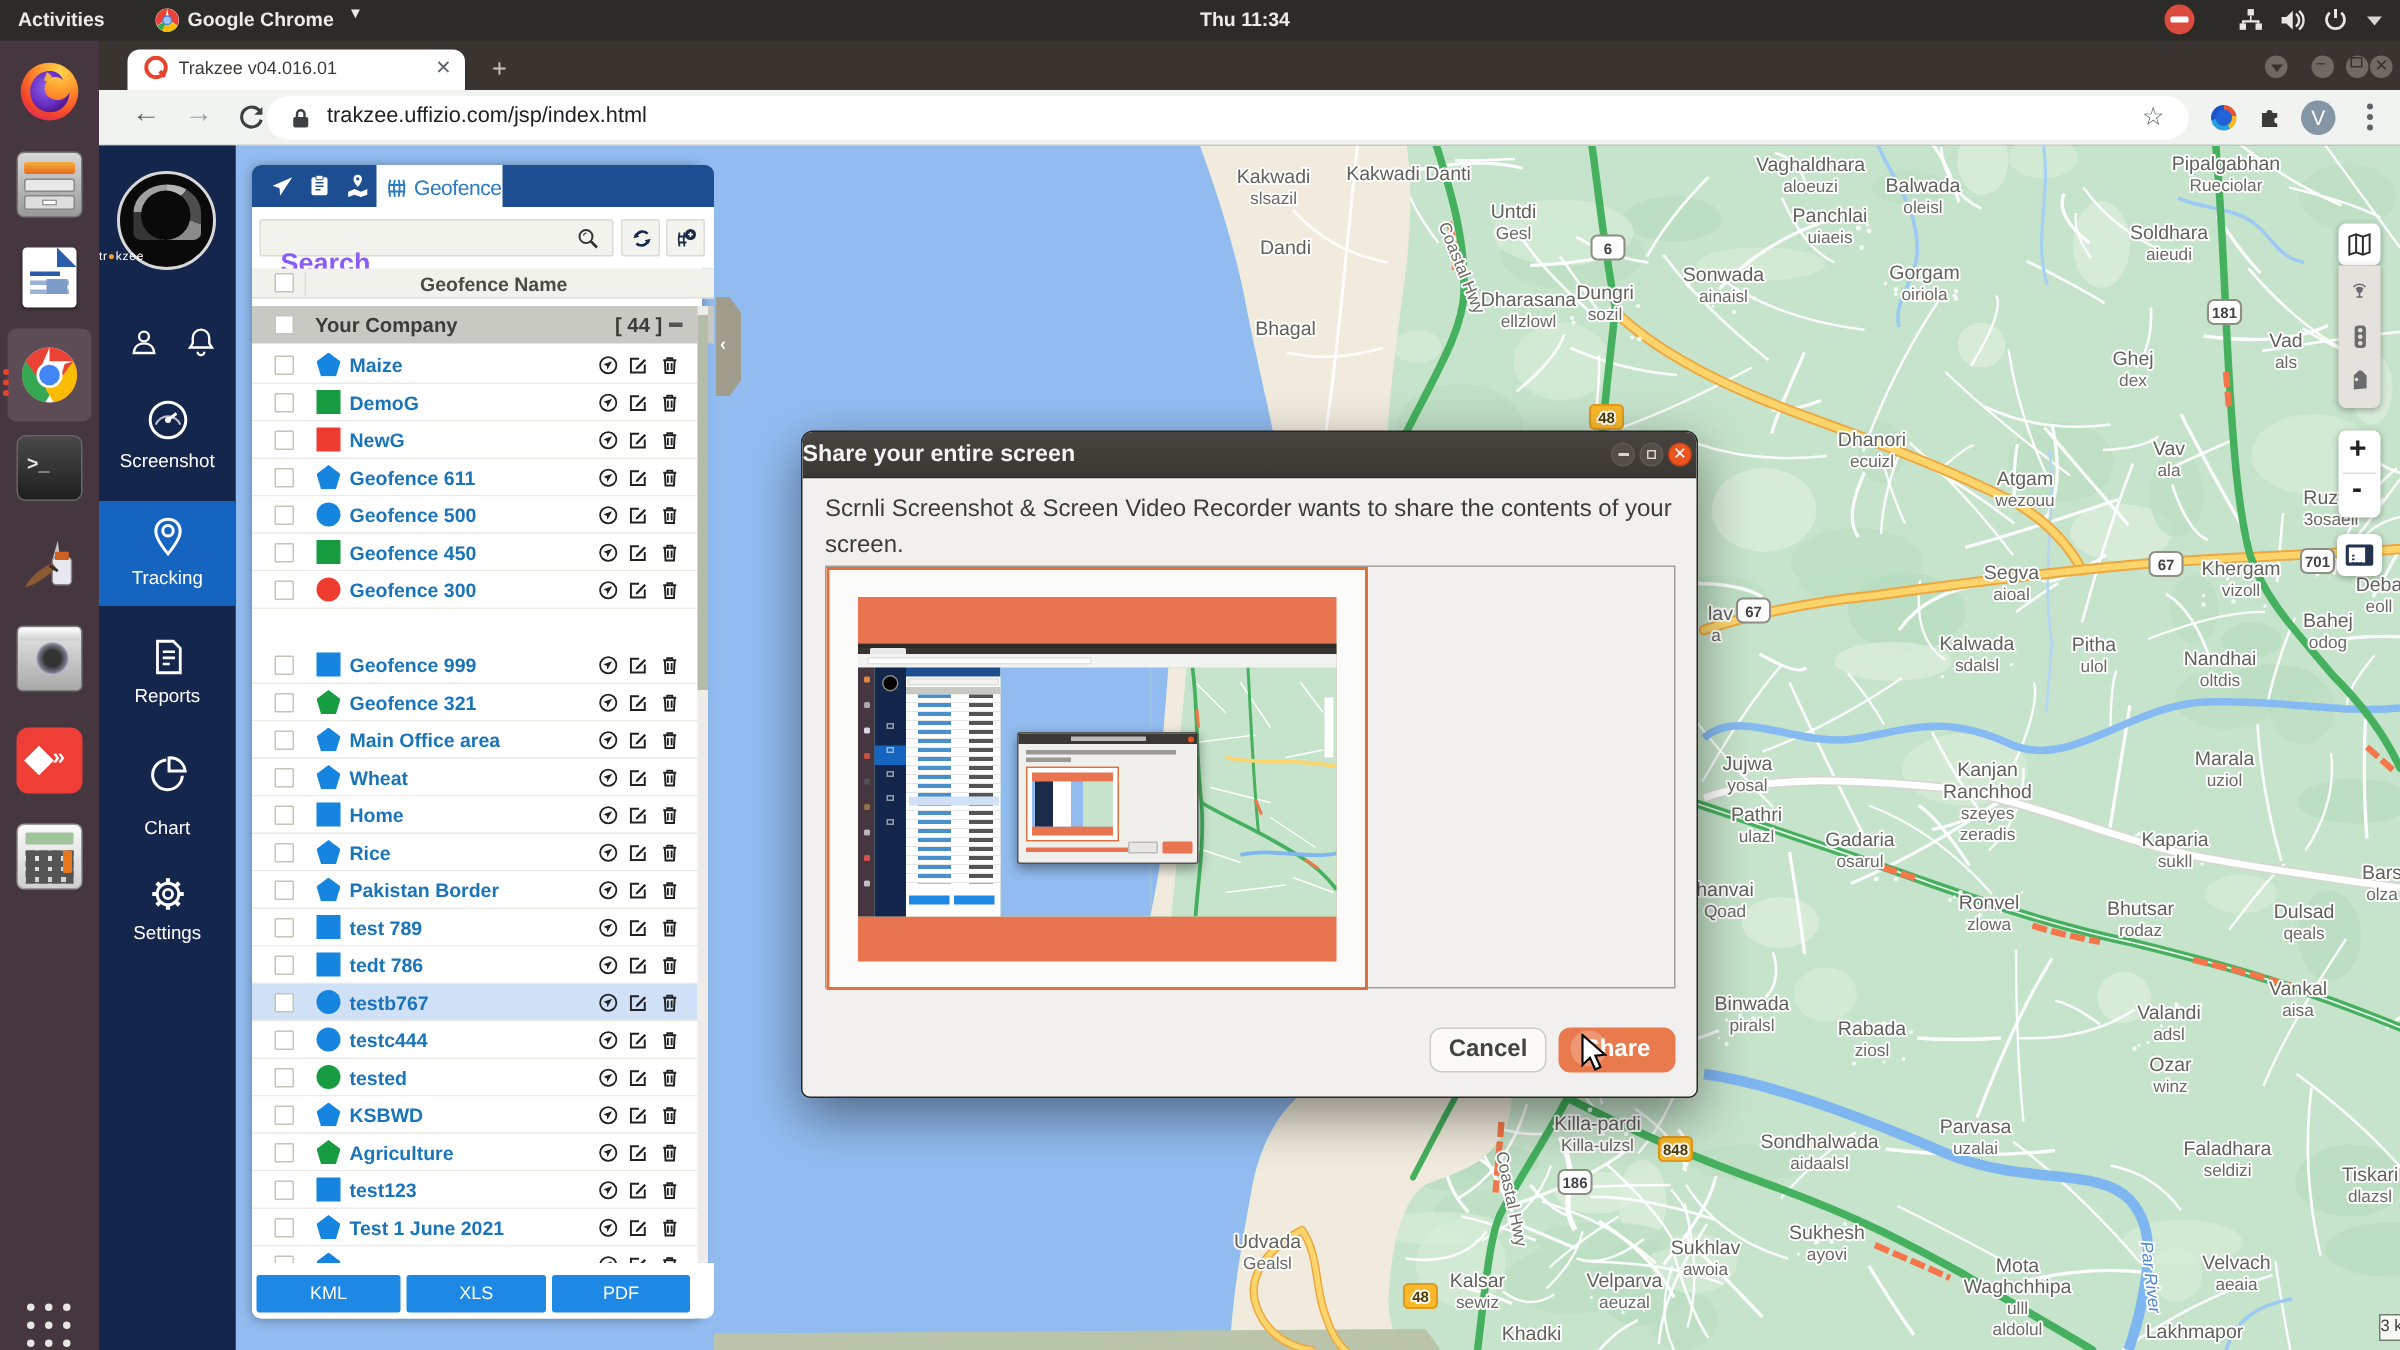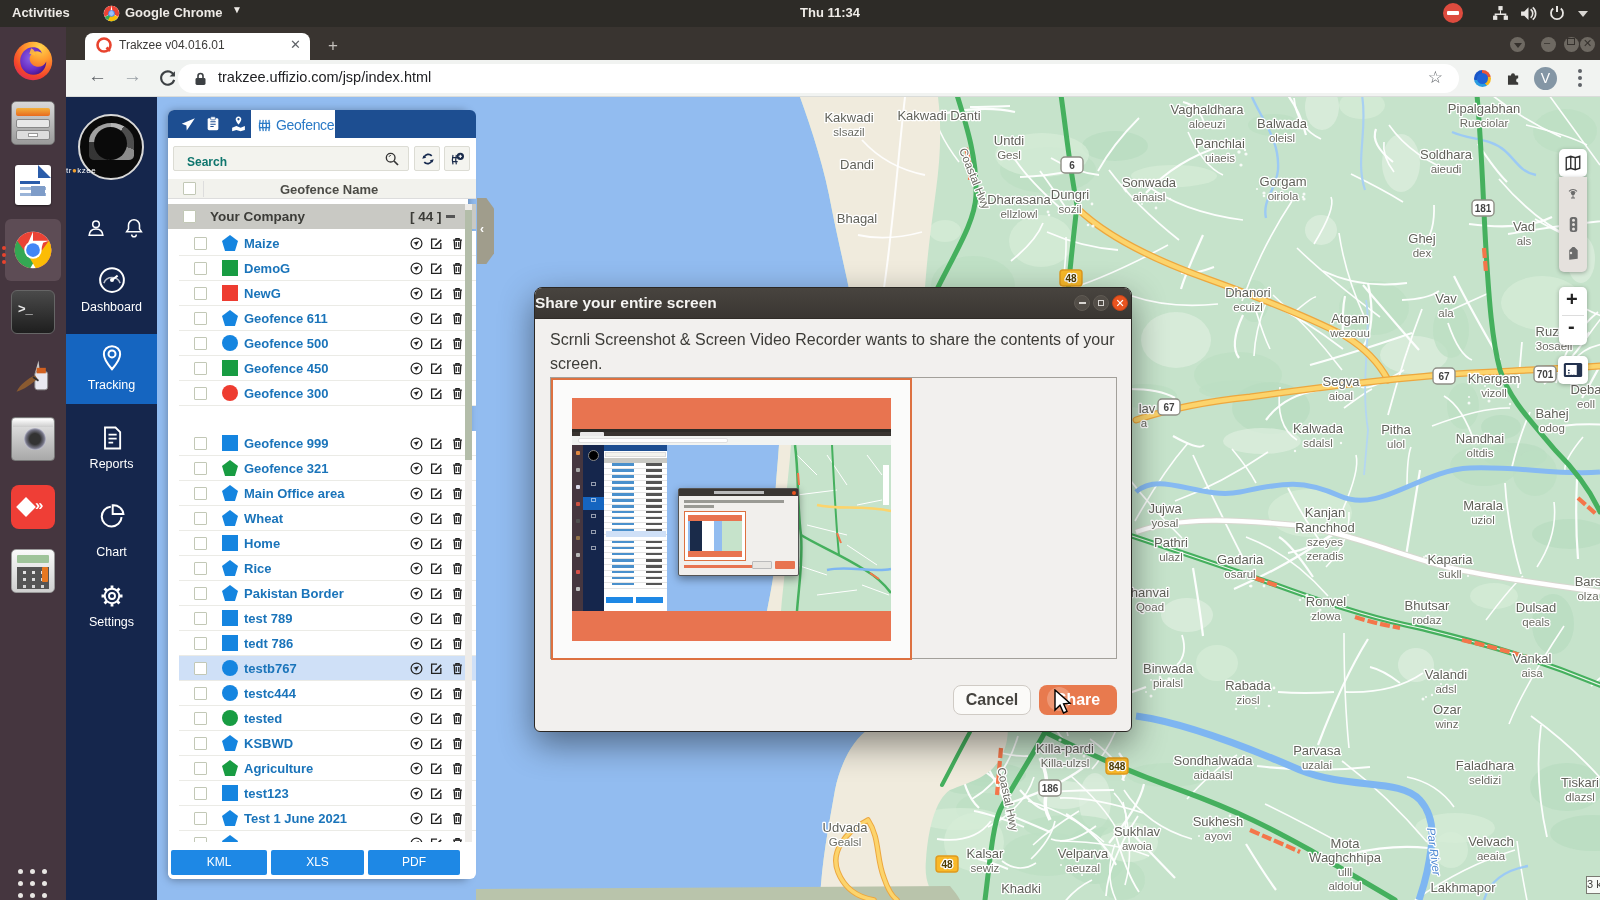--- a/index.html
+++ b/index.html
@@ -730,21 +730,21 @@
       </svg>
 <svg class="abs" style="left:57px;top:120px" width="22" height="22" viewBox="0 0 24 24">
         <path d="M12 3 a6 6 0 0 1 6 6 v4 l2 3 H4 l2-3 V9 a6 6 0 0 1 6-6 Z" fill="none" stroke="#fff" stroke-width="1.7"></path>
         <path d="M9.5 19 a2.5 2.5 0 0 0 5 0" fill="none" stroke="#fff" stroke-width="1.7"></path>
       </svg>
 <div class="sbitem" style="top:168px"><svg width="30" height="30" viewBox="0 0 24 24">
           <circle cx="12" cy="12" r="9.5" fill="none" stroke="#fff" stroke-width="1.6"></circle>
           <path d="M12 12 L16.5 8.5" stroke="#fff" stroke-width="1.6"></path>
           <circle cx="12" cy="12" r="1.6" fill="#fff"></circle>
           <path d="M5.5 14.5 a7 7 0 0 1 13 0" fill="none" stroke="#fff" stroke-width="1.2" opacity=".7"></path>
-        </svg><div style="margin-top:2px">Dashboard</div></div>
+        </svg><div style="margin-top:2px">Screenshot</div></div>
 <div class="abs" style="left:0;top:237px;width:91px;height:70px;background:#1565c0"></div>
 <div class="sbitem" style="top:246px"><svg width="30" height="30" viewBox="0 0 24 24">
           <path d="M12 2.5 C8 2.5 5.5 5.5 5.5 9 C5.5 13.5 12 21 12 21 C12 21 18.5 13.5 18.5 9 C18.5 5.5 16 2.5 12 2.5 Z M12 11.5 a2.8 2.8 0 1 1 0-5.6 a2.8 2.8 0 0 1 0 5.6Z" fill="none" stroke="#fff" stroke-width="1.6"></path>
         </svg><div style="margin-top:2px">Tracking</div></div>
 <div class="sbitem" style="top:327px"><svg width="28" height="28" viewBox="0 0 24 24">
           <path d="M6 3 h9 l4 4 v14 h-13 z" fill="none" stroke="#fff" stroke-width="1.6"></path>
           <path d="M9 9 h7 M9 12.5 h7 M9 16 h4" stroke="#fff" stroke-width="1.5"></path>
         </svg><div style="margin-top:2px">Reports</div></div>
 <div class="sbitem" style="top:405px"><svg width="28" height="28" viewBox="0 0 24 24">
           <path d="M11 4 A8.5 8.5 0 1 0 20.2 13" fill="none" stroke="#fff" stroke-width="1.7"></path>
@@ -794,21 +794,21 @@
 <div id="ptab-act"></div>
 <svg style="position:absolute;left:89px;top:8px" width="15" height="15" viewBox="0 0 24 24">
           <g stroke="#2b7ac6" stroke-width="2" fill="none">
             <path d="M5 3 C3.8 8 3.8 16 5 21 M10 3 C8.8 8 8.8 16 10 21 M14 3 C15.2 8 15.2 16 14 21 M19 3 C20.2 8 20.2 16 19 21 M3 8.5 H21 M3 15.5 H21"></path>
           </g>
         </svg>
 <span style="position:absolute;left:108px;top:7px;color:#2b7ac6;font-size:14px;letter-spacing:-0.3px;z-index:3">Geofence</span>
 </div>
       <div class="abs" style="left:0;top:28px;width:308px;height:41px;background:#fff">
 <div class="abs" style="left:5px;top:8px;width:236px;height:25px;background:#f3f3ee;border:1px solid #dcdcd4;border-radius:2px">
-          <span style="position:absolute;left:13px;top:8px;color:#0f766e;font-size:12px;font-weight:700">Search</span>
+          <span style="position:absolute;left:13px;top:18px;color:#8b5cf6;font-size:18px;font-weight:700">Search</span>
 <svg style="position:absolute;right:8px;top:4px" width="16" height="16" viewBox="0 0 24 24">
             <circle cx="10" cy="10" r="6.5" fill="none" stroke="#333" stroke-width="2"></circle>
             <path d="M15 15 L21 21" stroke="#333" stroke-width="2.6"></path>
             <path d="M7.5 9 a3 3 0 0 1 3-2.5" stroke="#333" stroke-width="1.2" fill="none"></path>
           </svg>
         </div>
 <div class="abs" style="left:246px;top:8px;width:26px;height:25px;background:#f4f4ef;border:1px solid #dcdcd4;border-radius:2px">
           <svg style="position:absolute;left:5px;top:4px" width="16" height="16" viewBox="0 0 24 24">
             <g fill="none" stroke="#16294e" stroke-width="2.6">
               <path d="M17.6 7.2 A6.8 6.8 0 0 0 6.2 9.4"></path>
@@ -832,21 +832,21 @@
 <span class="cbx" style="top:3px"></span>
 <span style="position:absolute;left:35px;top:2px;width:1px;height:16px;background:#ddd"></span>
 <span style="position:absolute;left:112px;top:3px;font-size:13px;font-weight:700;color:#4b4b46">Geofence Name</span>
       </div>
       <div class="abs" style="left:0;top:94px;width:308px;height:25px;background:#c9c9c4">
 <span class="cbx"></span>
 <span style="position:absolute;left:42px;top:5px;font-size:13.5px;font-weight:700;color:#3c3c38">Your Company</span>
 <span style="position:absolute;left:242px;top:5px;font-size:13.5px;font-weight:700;color:#3c3c38">[ 44 ]</span>
 <span style="position:absolute;left:278px;top:11px;width:9px;height:2.5px;background:#555"></span>
       </div>
-      <div class="abs" style="left:11px;top:121px;width:308px;height:611px;overflow:hidden">
+      <div class="abs" style="left:0;top:121px;width:308px;height:611px;overflow:hidden">
         <div class="prow" style="top:0px">
           <span class="cbx"></span>
           <span class="shp pent" style="background:#1585e0"></span>
           <span class="rname">Maize</span>
           <svg class="ric" style="left:231px">
             <use href="#inav"></use>
           </svg>
           <svg class="ric" style="left:251px">
             <use href="#iedit"></use>
           </svg>

